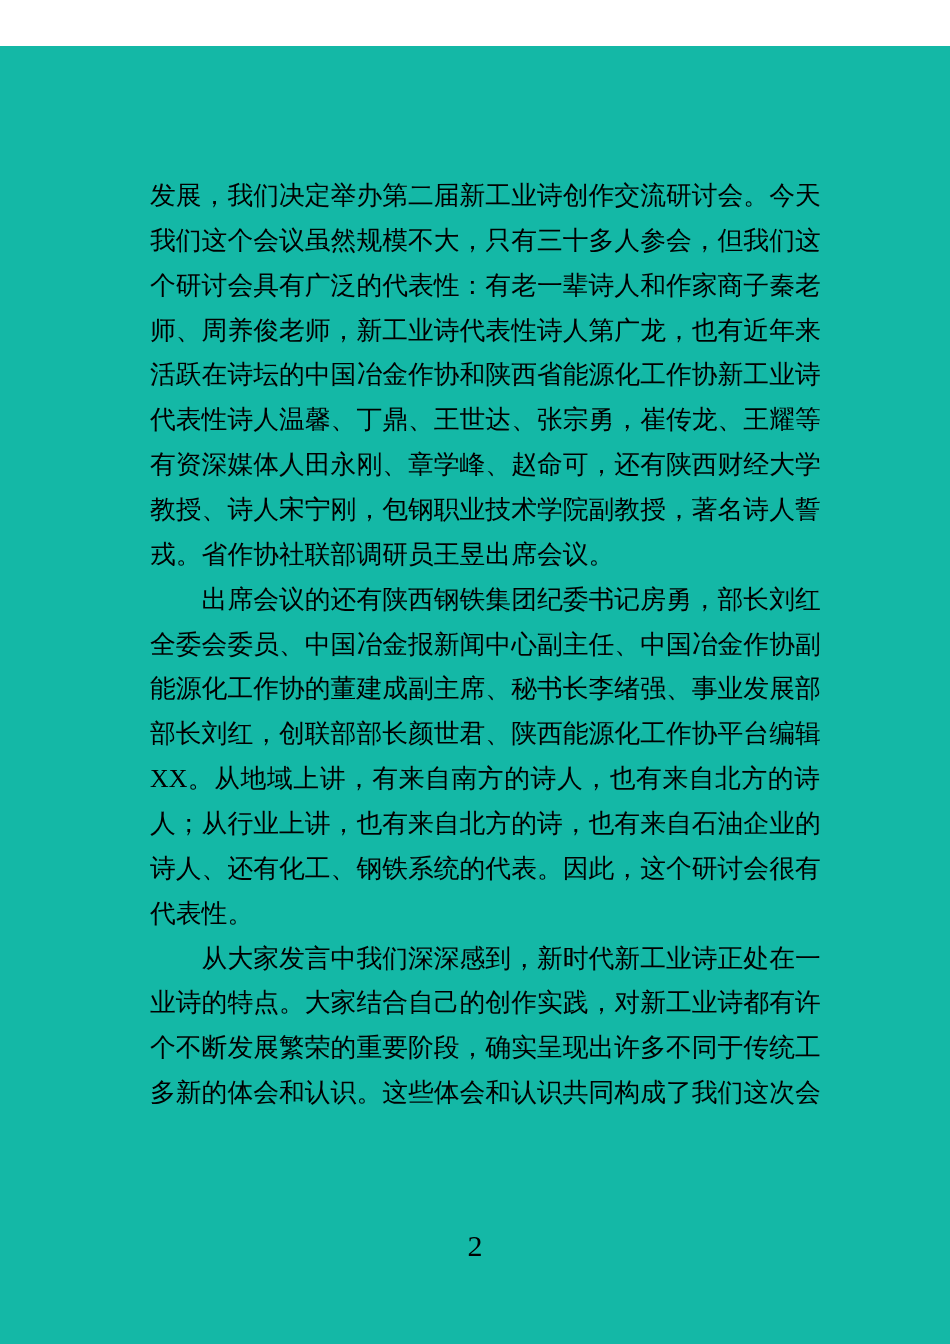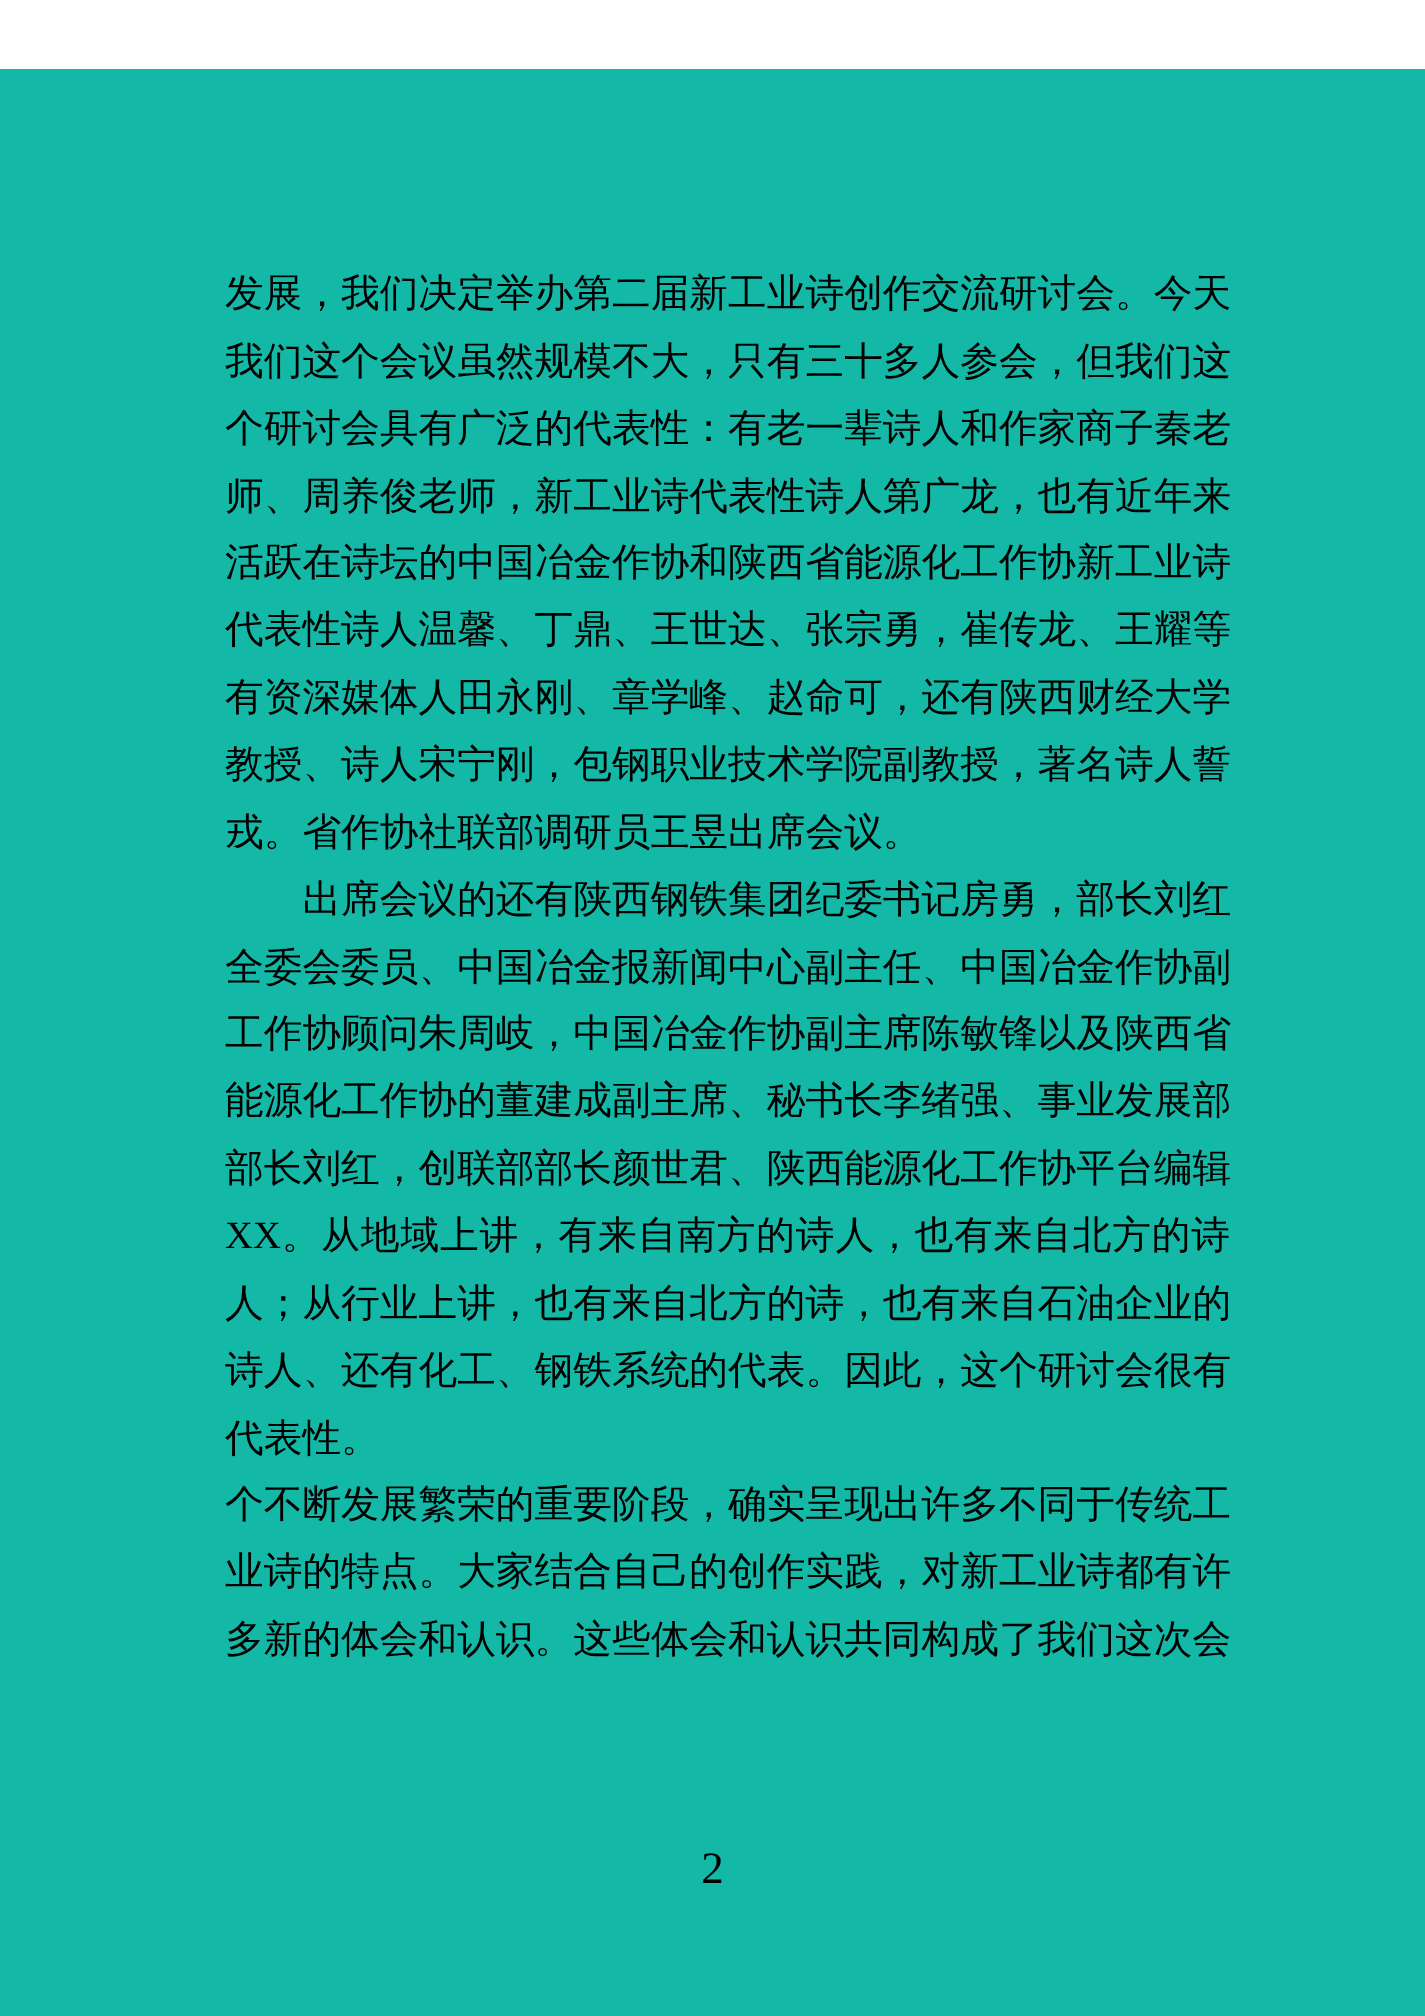--- a/index.html
+++ b/index.html
@@ -68,28 +68,28 @@
         <div class="line">师、周养俊老师，新工业诗代表性诗人第广龙，也有近年来</div>
         <div class="line">活跃在诗坛的中国冶金作协和陕西省能源化工作协新工业诗</div>
         <div class="line">代表性诗人温馨、丁鼎、王世达、张宗勇，崔传龙、王耀等</div>
         <div class="line">有资深媒体人田永刚、章学峰、赵命可，还有陕西财经大学</div>
         <div class="line">教授、诗人宋宁刚，包钢职业技术学院副教授，著名诗人誓</div>
         <div class="line line-last">戎。省作协社联部调研员王昱出席会议。</div>
       </div>
       <div class="paragraph">
         <div class="line indent">出席会议的还有陕西钢铁集团纪委书记房勇，部长刘红</div>
         <div class="line">全委会委员、中国冶金报新闻中心副主任、中国冶金作协副</div>
-        <div class="line">工作协顾问朱周岐，中国冶金作协副主席陈敏锋以及陕西省</div>
         <div class="line">能源化工作协的董建成副主席、秘书长李绪强、事业发展部</div>
         <div class="line">部长刘红，创联部部长颜世君、陕西能源化工作协平台编辑</div>
         <div class="line">XX。从地域上讲，有来自南方的诗人，也有来自北方的诗</div>
         <div class="line">人；从行业上讲，也有来自北方的诗，也有来自石油企业的</div>
         <div class="line">诗人、还有化工、钢铁系统的代表。因此，这个研讨会很有</div>
         <div class="line line-last">代表性。</div>
       </div>
       <div class="paragraph">
+        <div class="line indent">从大家发言中我们深深感到，新时代新工业诗正处在一</div>
+        <div class="line">业诗的特点。大家结合自己的创作实践，对新工业诗都有许</div>
         <div class="line">个不断发展繁荣的重要阶段，确实呈现出许多不同于传统工</div>
-        <div class="line">业诗的特点。大家结合自己的创作实践，对新工业诗都有许</div>
         <div class="line">多新的体会和认识。这些体会和认识共同构成了我们这次会</div>
       </div>
     </div>
   <div class="page-number">2</div>
 </div>
 
 </body></html>

